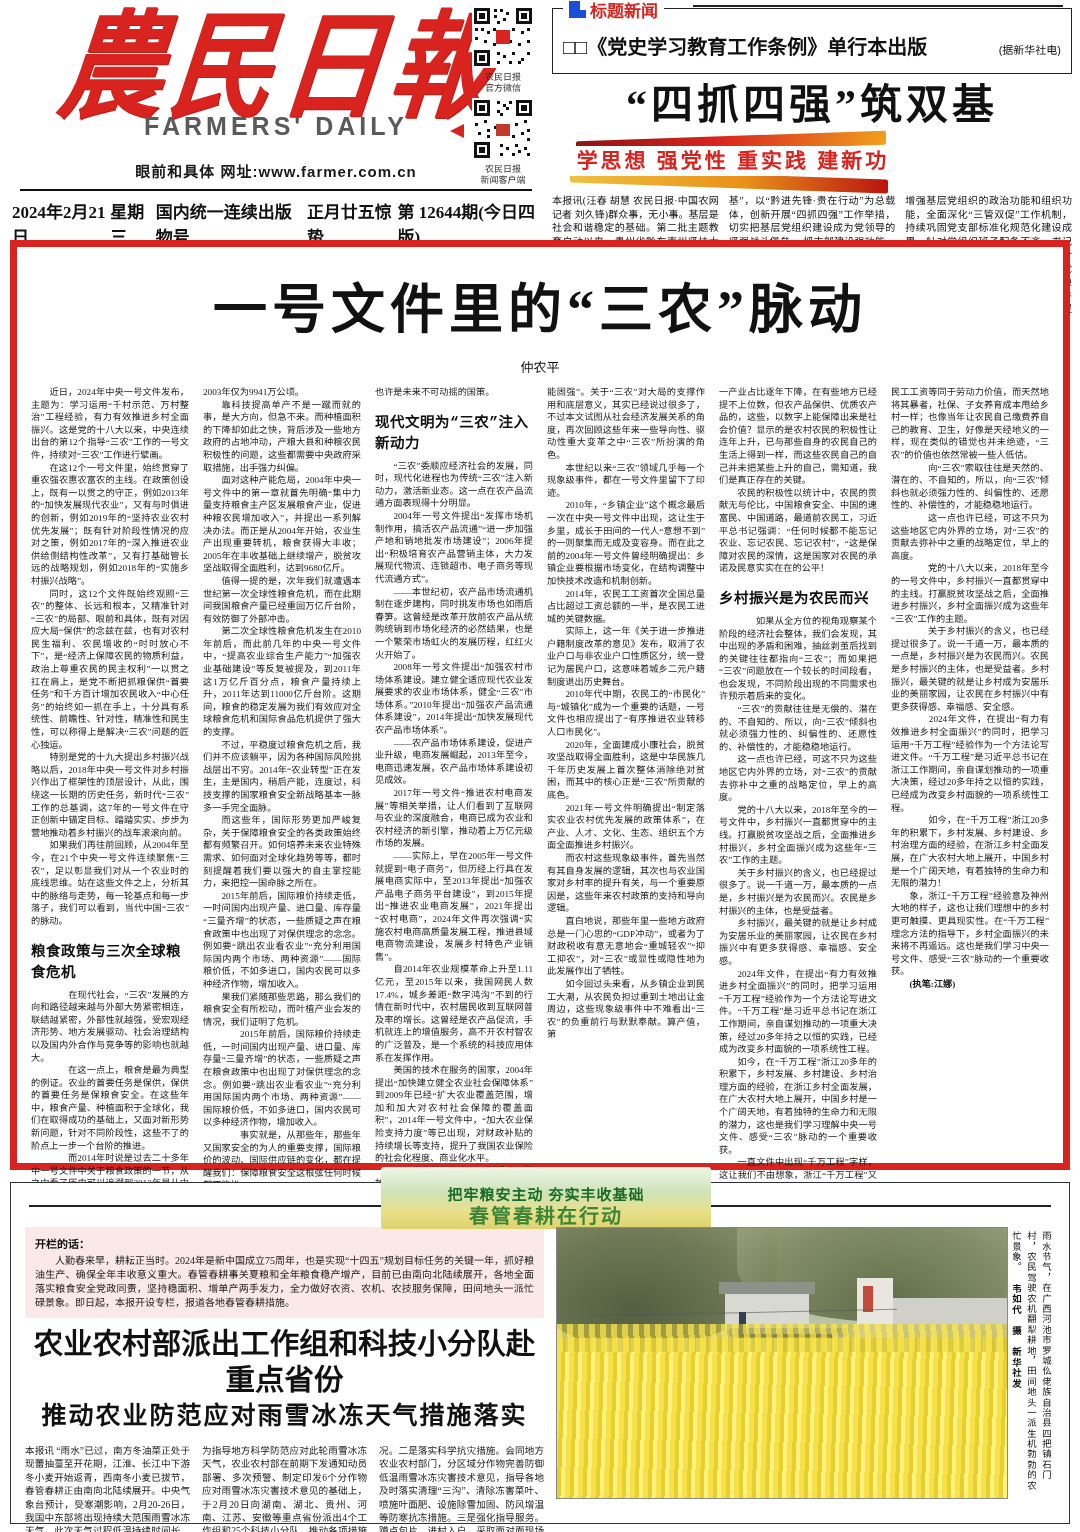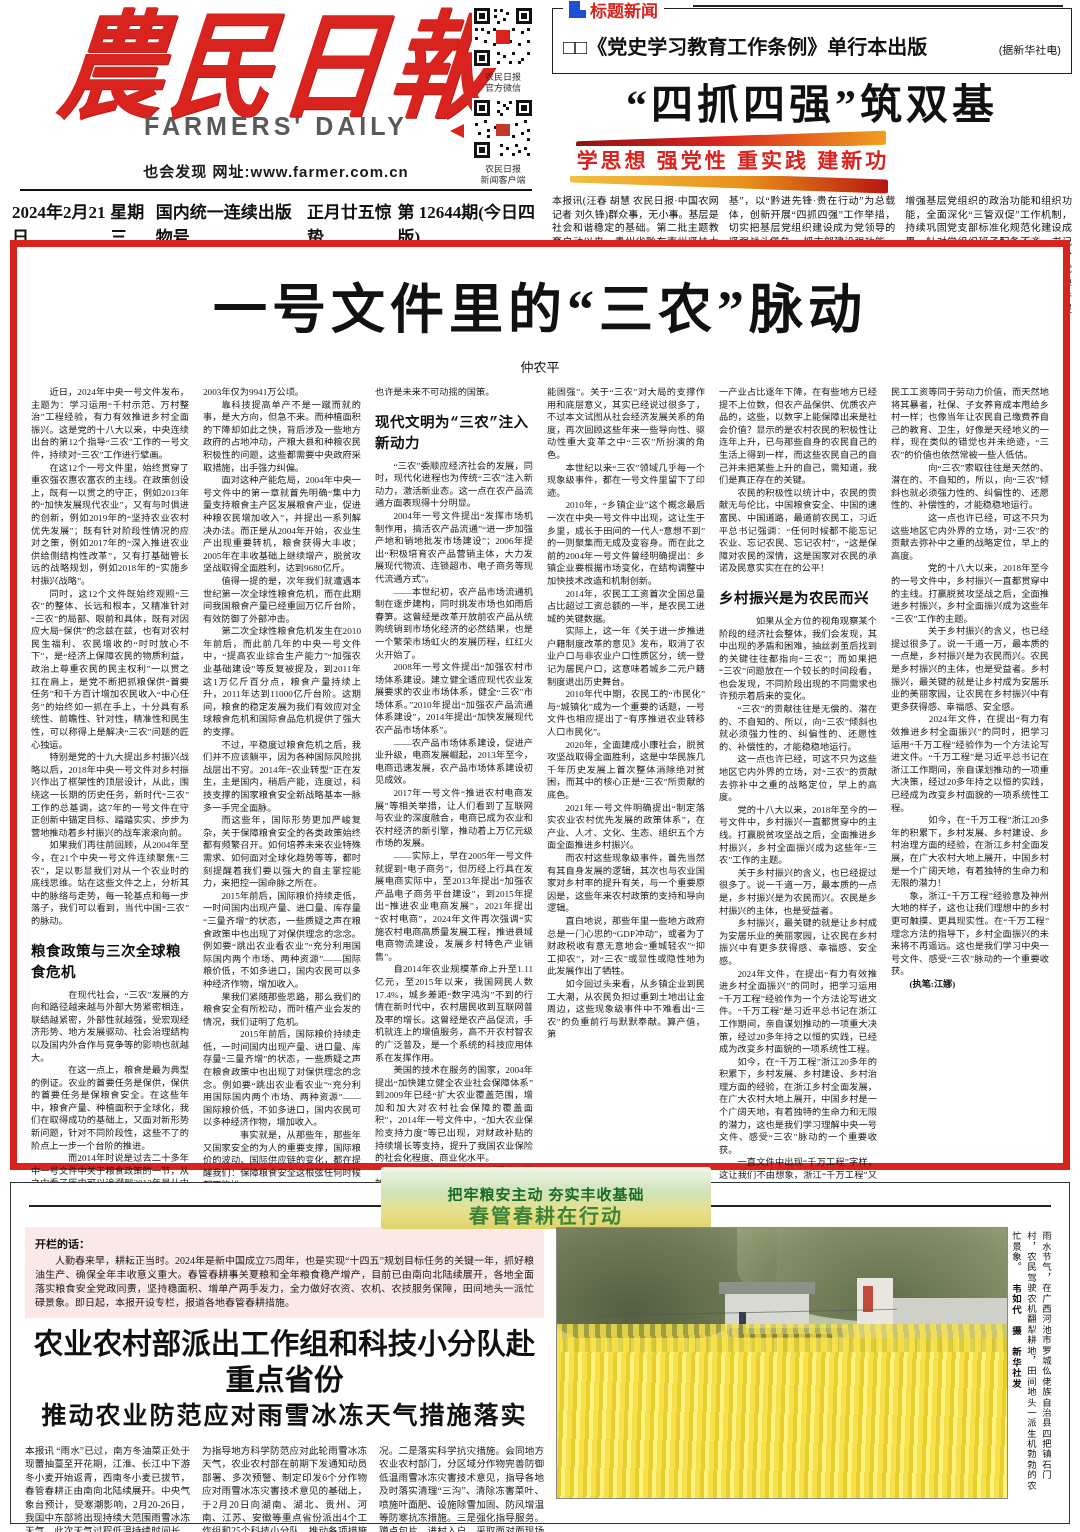--- a/index.html
+++ b/index.html
@@ -315,21 +315,21 @@
             </svg>
           </div>
           <div class="qr-cap">
             <div>农民日报</div>
             <div>新闻客户端</div>
           </div>
           <div class="qr-arrow"></div>
         </div>
       </div>
 
-      <div class="mast-site">也会发现   网址:www.farmer.com.cn</div>
+      <div class="mast-site">眼前和具体   网址:www.farmer.com.cn</div>
       <div class="mast-rule"></div>
 
       <div class="mast-line1">
         <span>2024年2月21日</span>
         <span>星期三</span>
         <span>国内统一连续出版物号</span>
         <span>正月廿五惊蛰</span>
         <span>第 12644期(今日四版)</span>
       </div>
 

